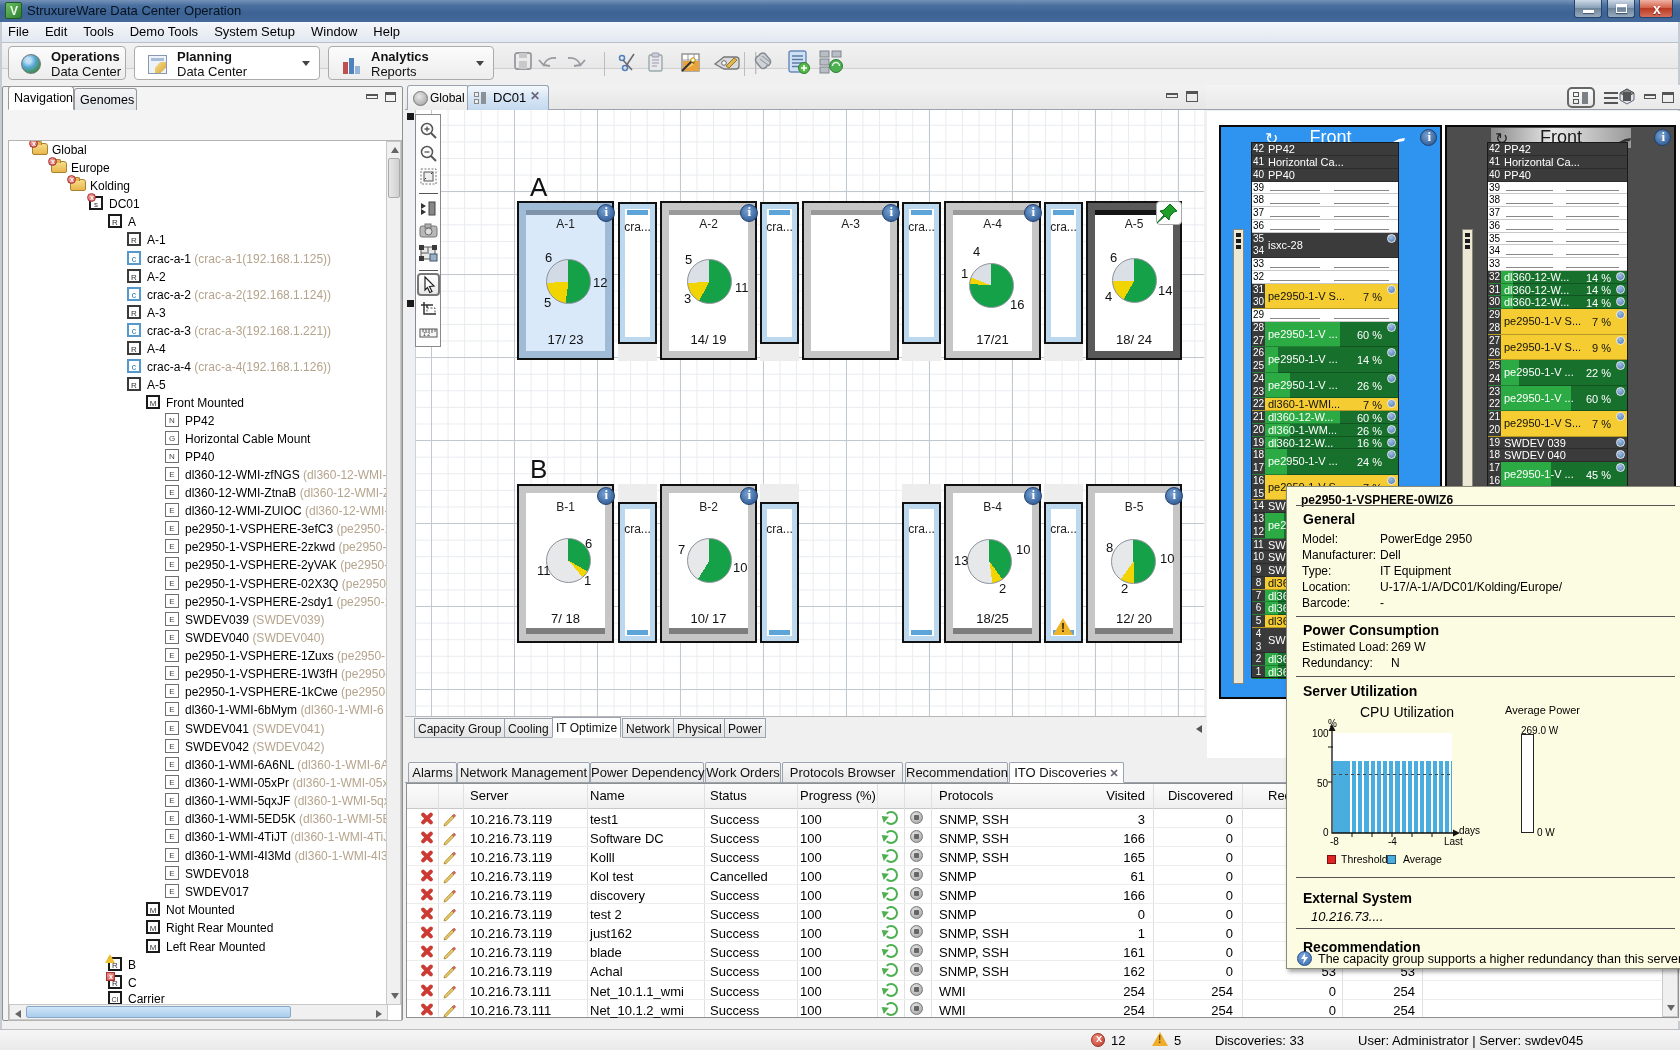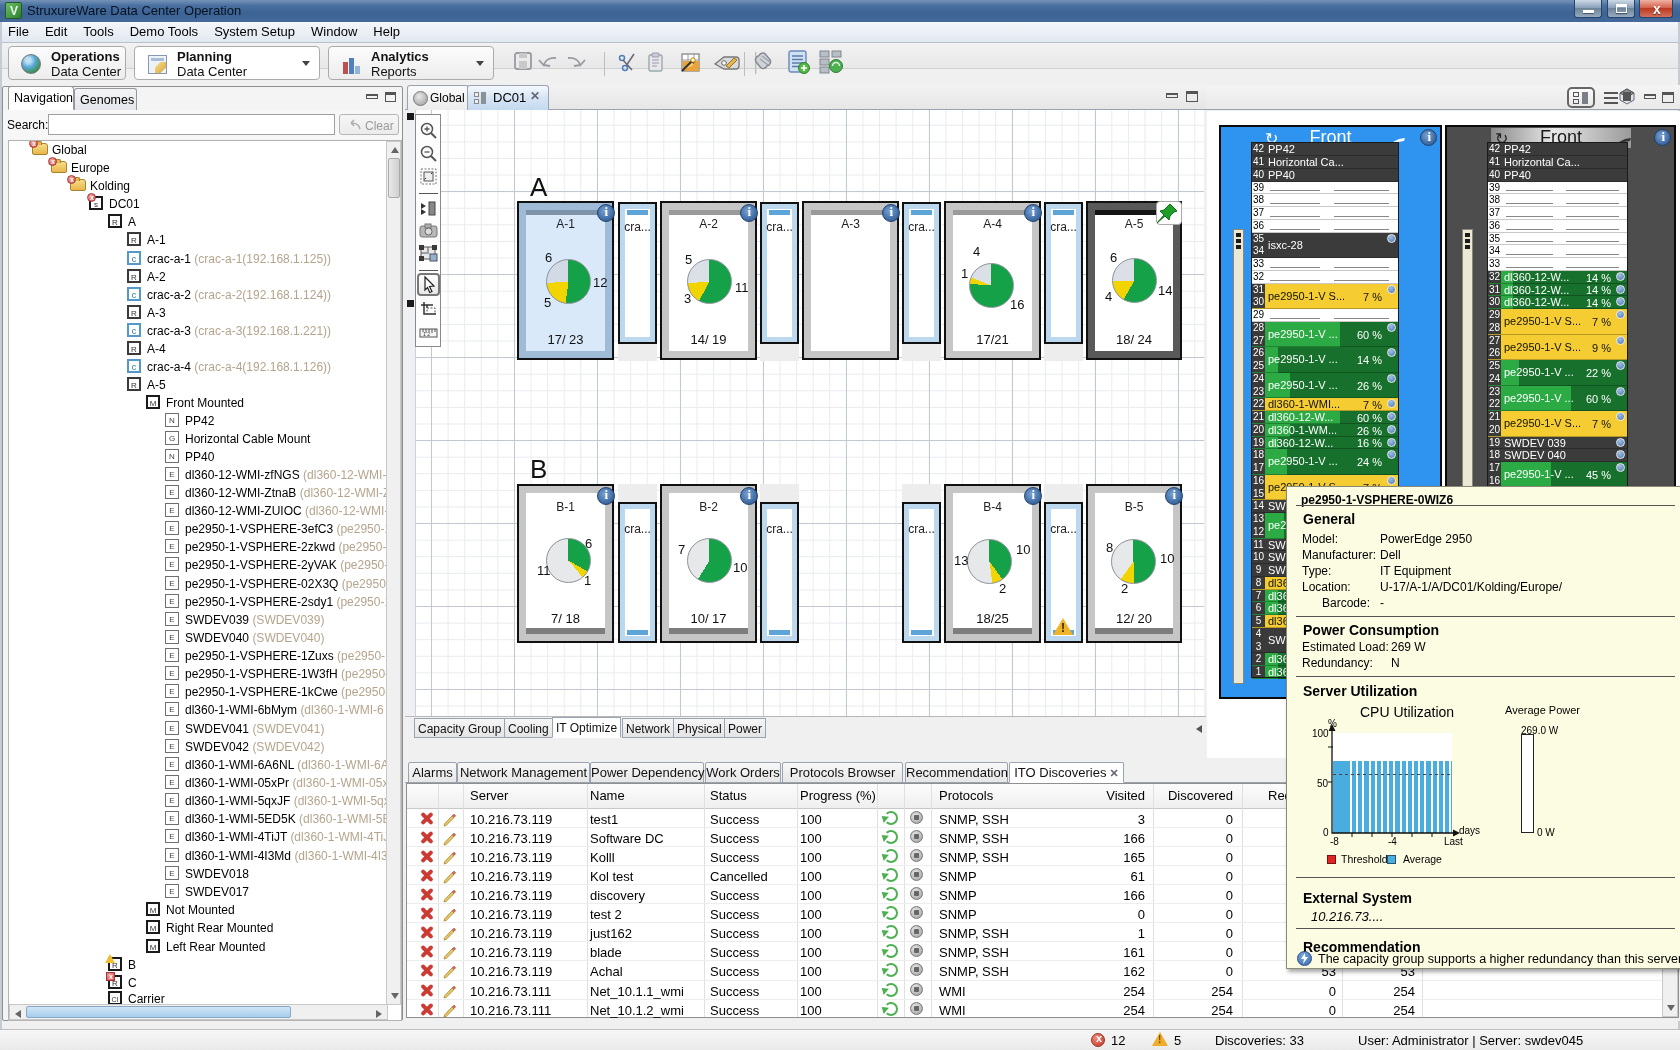--- a/index.html
+++ b/index.html
@@ -241,30 +241,20 @@
       <rect x="0" y="17" width="9" height="6" fill="#b8bec6" stroke="#80868e"></rect>
       <circle cx="16" cy="16" r="6.5" fill="#4caf50" stroke="#2e7d32"></circle>
       <path d="M12.5 16 a3.5 3.5 0 0 1 7 0" fill="none" stroke="#e8f5e9" stroke-width="1.5"></path>
     </g>
 </svg>
 <div id="lpanel">
 <div class="ptab act" style="left:5px;width:66px;z-index:3;padding-left:5px;font-size:12.5px;">Navigation</div>
 <div class="ptab inact" style="left:71px;width:63px;padding-left:5px;font-size:12.5px;">Genomes</div>
 <div class="minico" style="right:24px; top:7px; position:absolute; border-color:#555;"></div>
 <div class="maxico" style="right:6px; top:5px; position:absolute; border:1px solid #555; width:11px; height:10px; border-top-width:3px;"></div>
-<div id="lsearch">
-      <span class="lbl">Search:</span>
-      <input style="">
-      <div id="clearbtn">
-        <svg width="16" height="12" viewBox="0 0 16 12">
-          <path d="M14 10 C13 5 9 4 5 4 M5 4 l3 -3 M5 4 l3 3" fill="none" stroke="#b0b0b0" stroke-width="1.6"></path>
-        </svg>
-        <span>Clear</span>
-      </div>
-    </div>
 <div id="treebox">
 <div class="trow" style="left:0;top:0px;width:380px;">
         <div class="tico fold" style="left:23px;top:2px">
           <div class="badge"></div>
         </div>
         <div class="abs" style="left:43px;top:2px;white-space:nowrap;"><span class="nm">Global</span></div>
       </div>
 <div class="trow" style="left:0;top:18px;width:380px;">
         <div class="tico fold" style="left:42px;top:2px">
           <div class="badge"></div>
@@ -1384,21 +1374,21 @@
 <div class="hr" style="top:18px;"></div>
 <div class="sect" style="top:24px;">General</div>
 <div class="lab" style="top:45px;">Model:</div>
     <div class="val" style="top:45px;">PowerEdge 2950</div>
 <div class="lab" style="top:61px;">Manufacturer:</div>
     <div class="val" style="top:61px;">Dell</div>
 <div class="lab" style="top:77px;">Type:</div>
     <div class="val" style="top:77px;">IT Equipment</div>
 <div class="lab" style="top:93px;">Location:</div>
     <div class="val" style="top:93px;">U-17/A-1/A/DC01/Kolding/Europe/</div>
-<div class="lab" style="top:109px;margin-left:20px;">Barcode:</div>
+<div class="lab" style="top:109px;">Barcode:</div>
     <div class="val" style="top:109px;">-</div>
 <div class="hr" style="top:129px;"></div>
 <div class="sect" style="top:135px;">Power Consumption</div>
 <div class="lab" style="top:153px;">Estimated Load:</div>
     <div class="val" style="top:153px;left:104px;">269 W</div>
 <div class="lab" style="top:169px;">Redundancy:</div>
     <div class="val" style="top:169px;left:104px;">N</div>
 <div class="hr" style="top:189px;"></div>
 <div class="sect" style="top:196px;">Server Utilization</div>
 <div class="abs" style="left:73px;top:217px;font-size:14px;">CPU Utilization</div>

